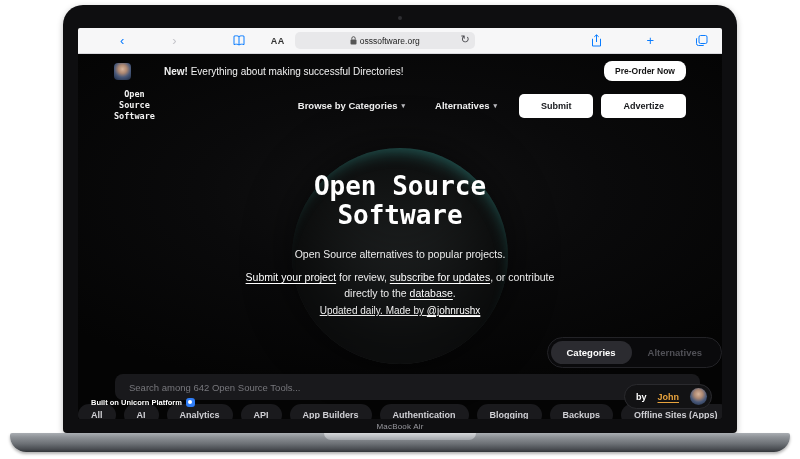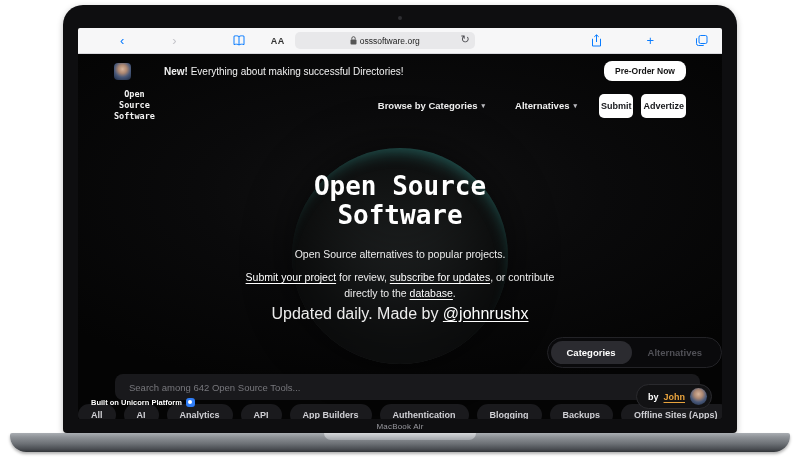--- a/index.html
+++ b/index.html
@@ -44,50 +44,50 @@
   .banner-cta { margin-left:auto; background:#fff; color:#141414; font-size:8.5px; font-weight:bold;
     padding:5px 11px; border-radius:8px; border:none; white-space:nowrap; }
 
   .nav { display:flex; align-items:center; padding:8px 36px 0 36px; }
   .logo { font-family:"DejaVu Sans Mono", monospace; font-size:8.5px; font-weight:bold; line-height:1.3;
     color:#f2f2f2; text-align:center; }
   .nav-menu { margin-left:auto; display:flex; align-items:center; gap:30px; }
   .nav-item { font-size:9.5px; font-weight:bold; color:#f0f0f0; display:flex; align-items:center; gap:4px; white-space:nowrap; }
   .caret { font-size:7px; color:#b9b9be; }
   .nav-buttons { display:flex; gap:8px; margin-left:22px; }
-  .nav-btn { background:#fff; color:#15171a; font-size:9px; font-weight:bold; padding:7px 2px; border-radius:5px; border:none; white-space:nowrap; }
+  .nav-btn { background:#fff; color:#15171a; font-size:9px; font-weight:bold; padding:7px 22px; border-radius:5px; border:none; white-space:nowrap; }
 
   .sphere { position:absolute; left:50%; top:94px; width:216px; height:216px; margin-left:-108px; border-radius:50%; z-index:0;
     background:radial-gradient(circle at 50% 118%, #2d3031 0%, #232627 38%, #161818 70%, #0a0b0b 100%);
     box-shadow:inset -4px 13px 16px -10px rgba(70,200,190,.42), inset 0 -70px 80px rgba(0,0,0,.72), 0 0 46px rgba(0,0,0,.55); }
 
   .hero-title { position:absolute; top:118px; left:0; right:0; z-index:1; text-align:center;
     font-family:"DejaVu Sans Mono", monospace; font-weight:bold; font-size:26px; line-height:1.1; color:#ffffff; }
   .hero-sub { position:absolute; top:194px; left:0; right:0; z-index:1; text-align:center; font-size:10.5px; color:#ececec; }
   .hero-desc { position:absolute; top:215px; left:50%; width:330px; margin-left:-165px; z-index:1; text-align:center;
     font-size:10.5px; line-height:1.55; color:#ececec; }
   .hero-desc a, .hero-updated a { color:#fff; text-decoration:underline; text-underline-offset:2px; cursor:pointer; }
-  .hero-updated { position:absolute; top:251px; left:0; right:0; z-index:1; text-align:center; font-size:16px; color:#ececec; }
+  .hero-updated { position:absolute; top:251px; left:0; right:0; z-index:1; text-align:center; font-size:10px; color:#ececec;text-decoration:underline; }
 
   .toggle-wrap { position:absolute; top:283px; left:0; right:0; z-index:1; display:flex; justify-content:flex-end; }
   .toggle { display:inline-flex; align-items:center; background:#0a0a0c; border:1px solid #232327; border-radius:999px; padding:3px; }
   .toggle-active { background:#2b2b30; color:#fff; font-size:9.5px; font-weight:bold; padding:6px 16px; border-radius:999px; }
   .toggle-inactive { color:#505056; font-size:9.5px; font-weight:bold; padding:6px 16px; border-radius:999px; }
 
   .search-bar { position:absolute; top:320px; left:37px; right:22px; height:26px; z-index:1; }
   .search-bar input { width:100%; height:100%; background:#19191c; border:none; border-radius:8px; outline:none;
     color:#ddd; font-size:9.5px; padding:0 14px; font-family:"Liberation Sans", sans-serif; }
   .search-bar input::placeholder { color:#77777c; }
 
   .builton { position:absolute; top:344px; left:13px; z-index:3; display:flex; align-items:center; gap:4px;
     font-size:7.5px; font-weight:bold; color:#fff; white-space:nowrap; }
   .unicorn-ic { width:9px; height:9px; border-radius:3px; background:#2f7df6; position:relative; }
   .unicorn-ic::after { content:""; position:absolute; left:2px; top:2px; width:4px; height:4px; border-radius:50%; background:#fff; }
 
-  .byjohn { position:absolute; right:10px; bottom:10px; z-index:4; display:flex; align-items:center; gap:5px;
+  .byjohn { position:absolute; right:10px; bottom:10px; z-index:4; display:flex; align-items:center; gap:11px;
     background:#121214; border:1px solid #2a2a2e; border-radius:999px; padding:3px 4px 3px 11px; }
   .byjohn .by { font-size:9px; font-weight:bold; color:#fff; }
   .byjohn .name { font-size:9px; font-weight:bold; color:#e8a33d; text-decoration:underline; text-underline-offset:2px; }
   .avatar-cir { width:17px; height:17px; border-radius:50%;
     background:radial-gradient(circle at 50% 36%, #d8b49a 0%, #ad8872 30%, #49597a 58%, #1a2740 100%); }
 
   .pills { position:absolute; top:350px; left:0; right:0; z-index:2; display:flex; gap:8px; white-space:nowrap; }
   .pill { background:#1a1a1d; color:#cfcfd4; font-size:9px; font-weight:bold; padding:6px 13px; border-radius:999px; }
 
   svg { display:block; }

